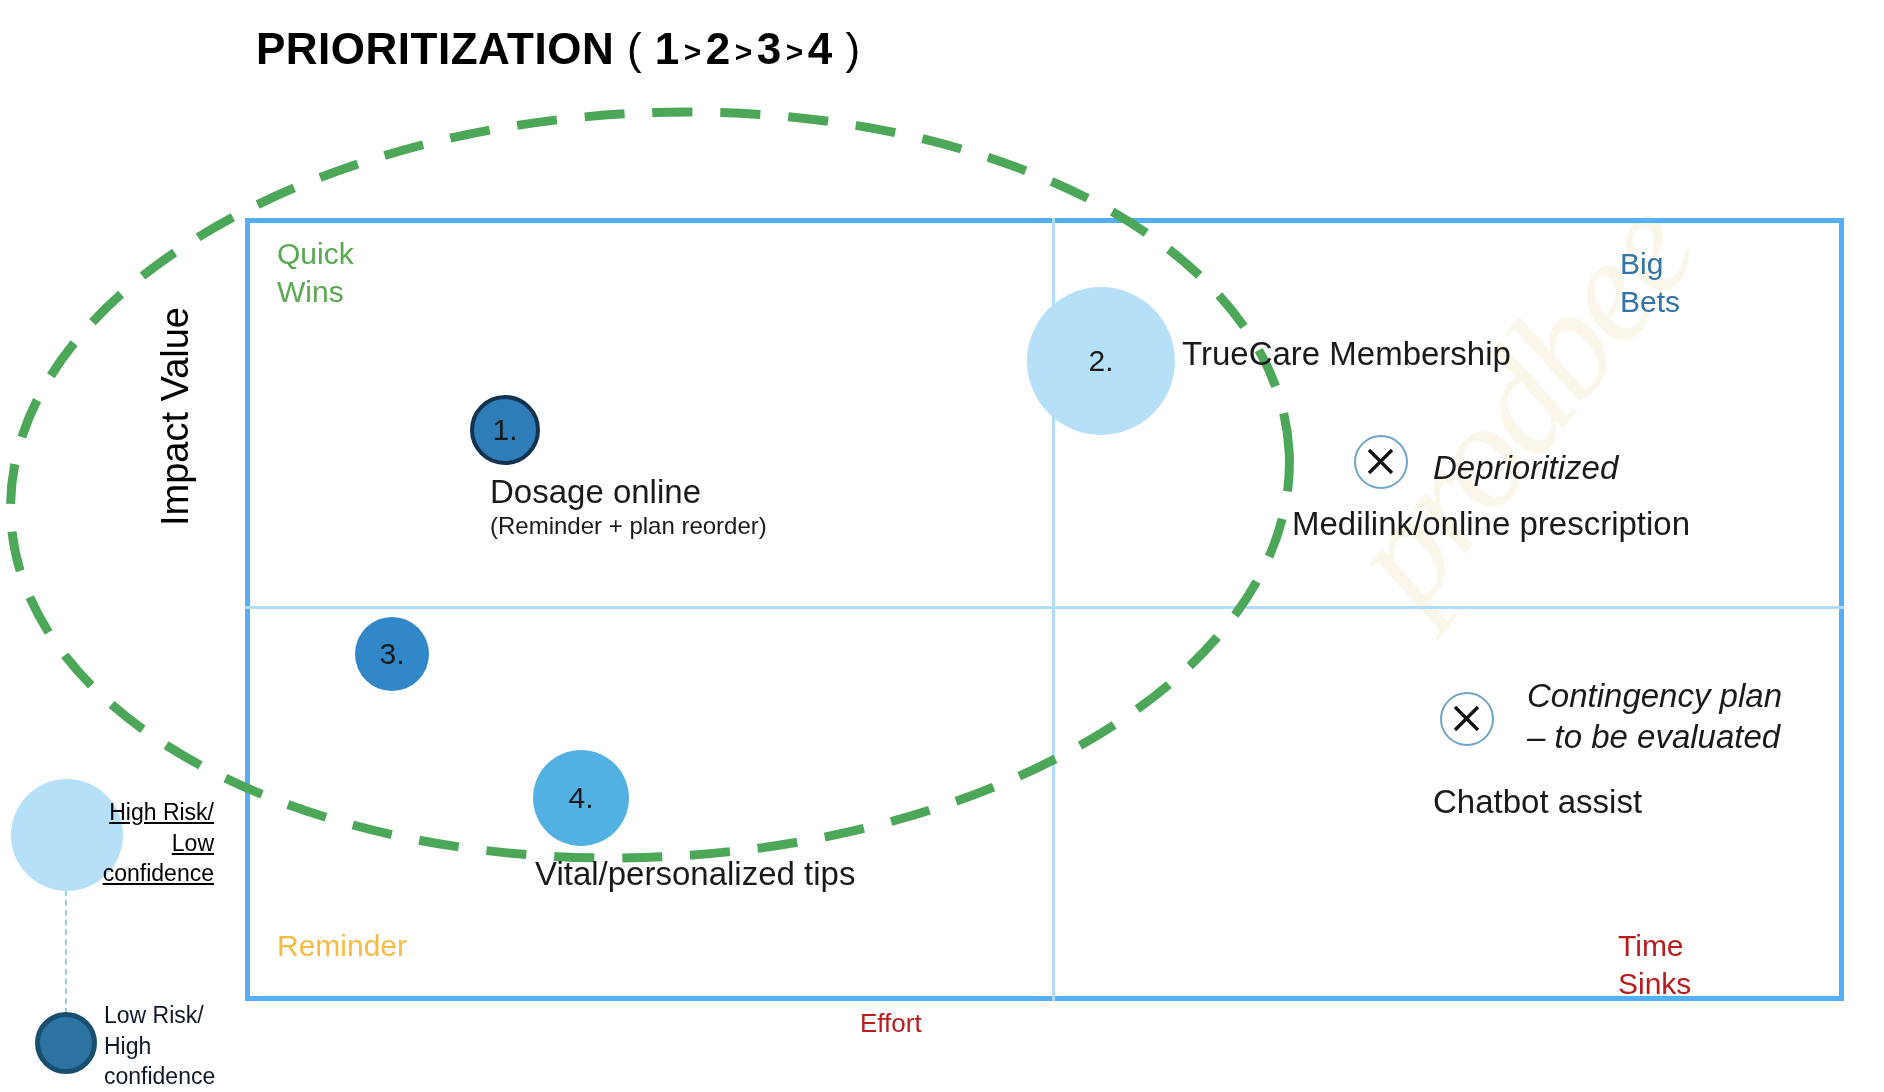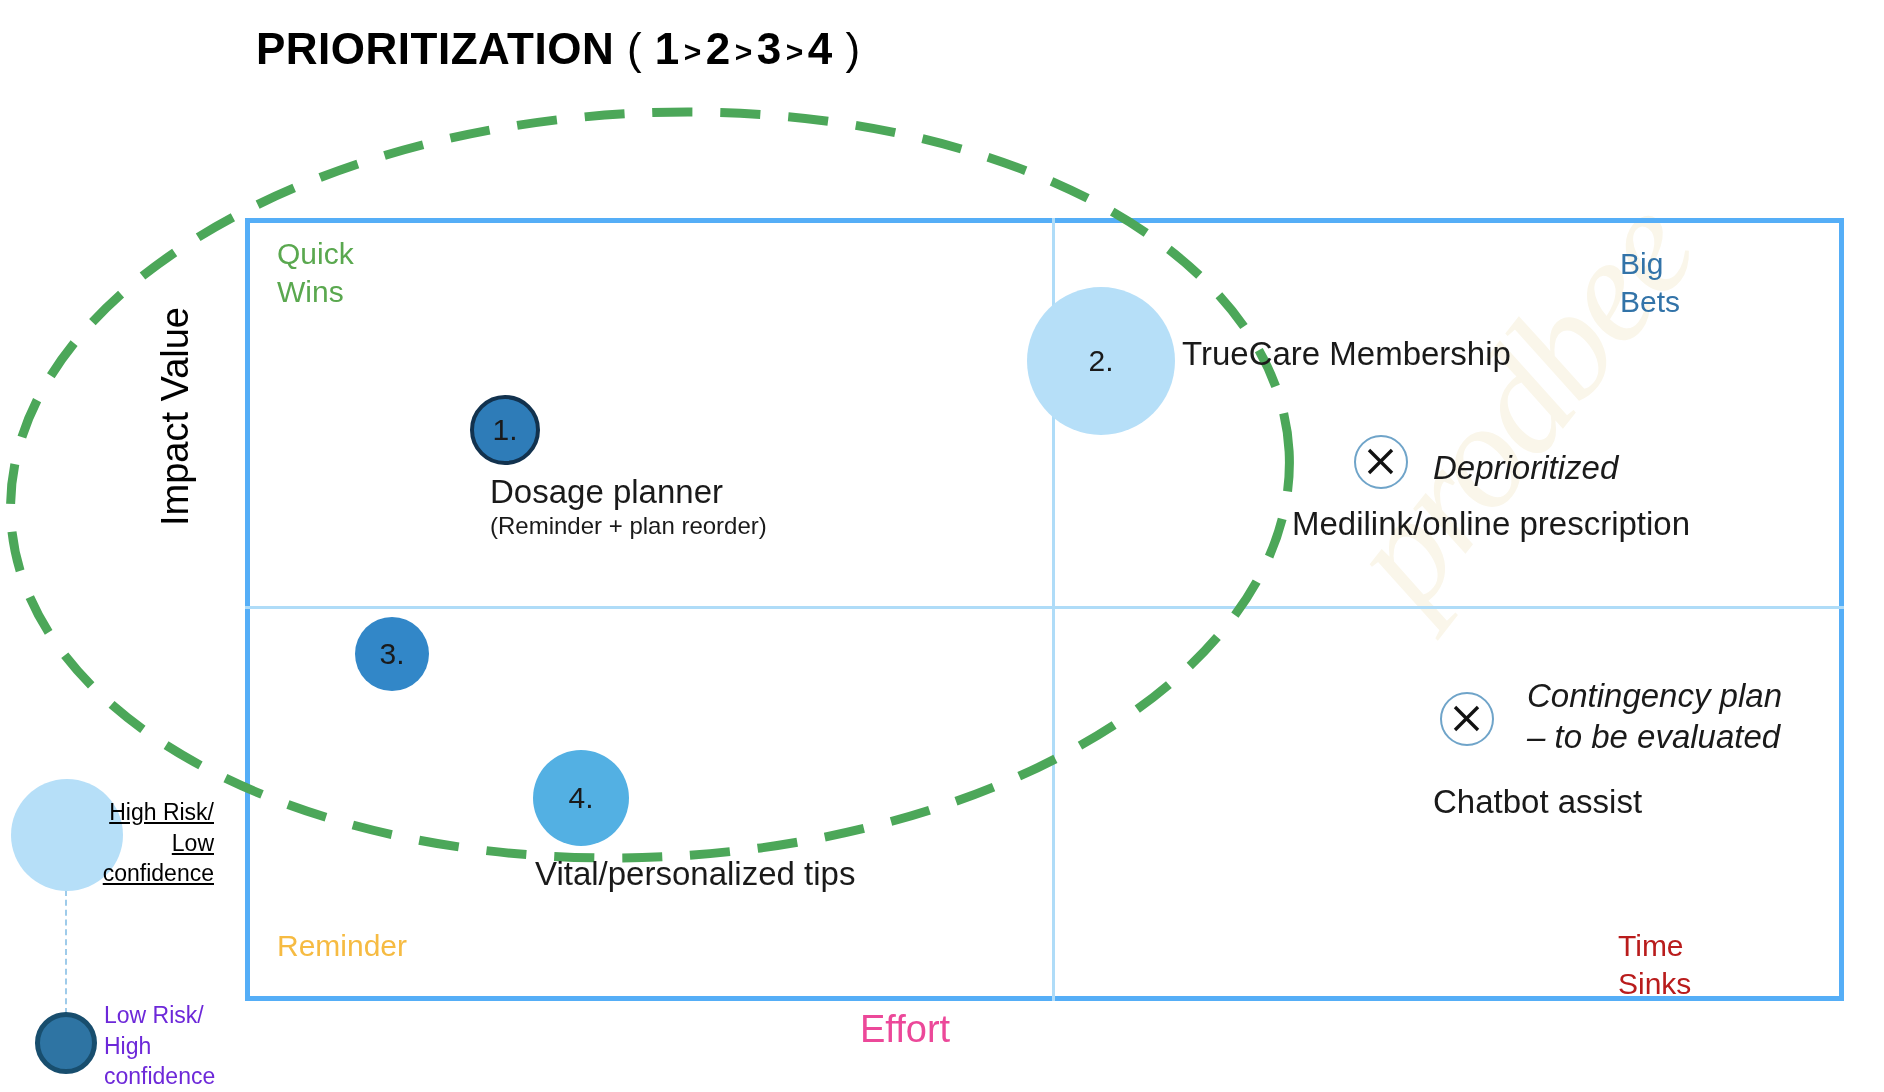--- a/index.html
+++ b/index.html
@@ -88,22 +88,22 @@
     font-size: 38px;
     color: #000000;
     transform: rotate(-90deg);
     transform-origin: center center;
     white-space: nowrap;
   }
   #axis-x {
     position: absolute;
     left: 860px;
     top: 1008px;
-    font-size: 38px;
-    color: #ec4899;
+    font-size: 26px;
+    color: #b91c1c;
     white-space: nowrap;
   }
 
   
   #ellipse-svg {
     position: absolute;
     left: 0;
     top: 0;
     width: 1884px;
     height: 1092px;
@@ -204,21 +204,21 @@
     background: #2E74A3;
     border: 5px solid #184E6E;
     box-sizing: border-box;
   }
   #legend-small-text {
     position: absolute;
     left: 104px;
     top: 1000px;
     font-size: 23px;
     line-height: 1.33;
-    color: #6d28d9;
+    color: #0f172a;
     white-space: pre-line;
   }
   #legend-connector {
     position: absolute;
     left: 65px;
     top: 890px;
     width: 0;
     height: 124px;
     border-left: 2px dashed #9ECBEA;
   }
@@ -248,21 +248,21 @@
   <div id="axis-x">Effort</div>
 
   <svg id="ellipse-svg" viewBox="0 0 1884 1092">
     <ellipse cx="650" cy="485" rx="640" ry="372" fill="none" stroke="#4CA759" stroke-width="9" stroke-dasharray="40 28" stroke-linecap="butt" transform="rotate(-3 650 485)"></ellipse>
   </svg>
 
   <div class="bubble" style="left:470px; top:395px; width:70px; height:70px; background:#2E7CB8; border:4px solid #12324E;">
     <span>1.</span>
   </div>
   <div class="item-label" style="left:490px; top:473px;">
-    <div class="item-title">Dosage planner</div>
+    <div class="item-title">Dosage online</div>
     <div class="item-sub">(Reminder + plan reorder)</div>
   </div>
 
   <div class="bubble" style="left:1027px; top:287px; width:148px; height:148px; background:#B6DFF8;">
     <span>2.</span>
   </div>
   <div class="item-label" style="left:1182px; top:335px;">
     <div class="item-title">TrueCare Membership</div>
   </div>
 

